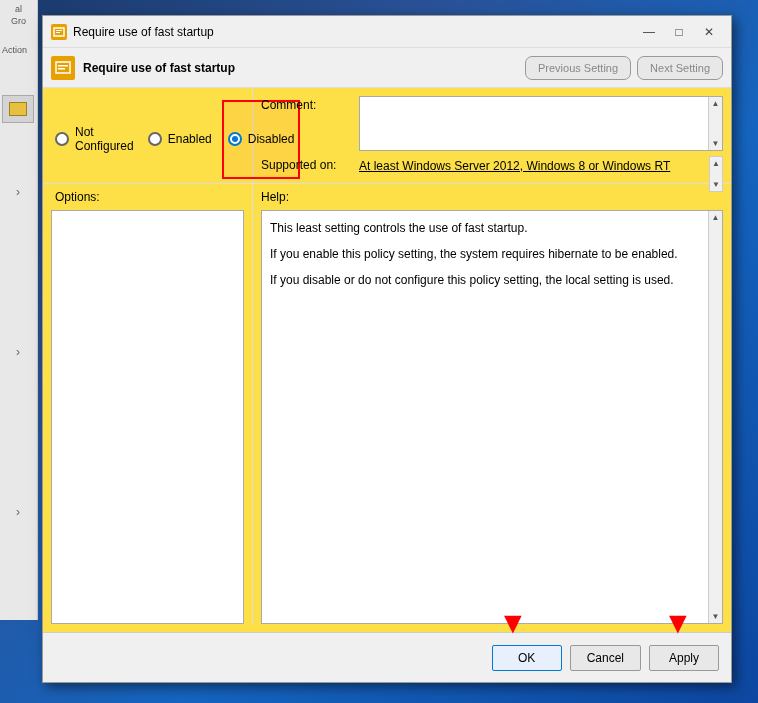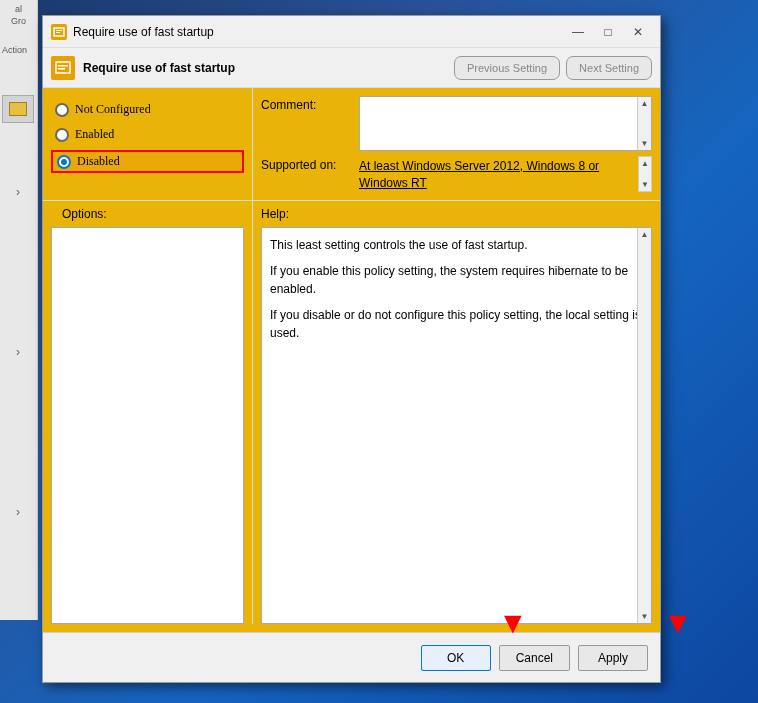--- a/index.html
+++ b/index.html
@@ -19,23 +19,23 @@
       height: 620px;
       background: #e8e8e8;
       border-right: 1px solid #ccc;
     }
 
     
     .dialog {
       position: absolute;
       left: 42px;
       top: 15px;
-      width: 619px;
+      width: 690px;
       height: 668px;
-      background: #eab308;
+      background: #fde047;
       border: 1px solid #999;
       box-shadow: 4px 4px 12px rgba(0,0,0,0.5);
       display: flex;
       flex-direction: column;
     }
 
     
     .titlebar {
       height: 32px;
       background: #f0f0f0;
@@ -222,23 +222,22 @@
       flex-direction: column;
       justify-content: space-between;
       align-items: center;
       padding: 2px 0;
     }
 
     
     .radio-area {
       padding: 12px 8px 4px 8px;
       display: flex;
-      flex-direction: column;
+      flex-direction: row;
       gap: 6px;
-      font-family: Liberation Serif, serif;
     }
     .options-inner-box {
       width: 100%;
       height: 100%;
       border: 1px solid #aaa;
       background: white;
     }
     .help-inner-box {
       flex: 1;
       border: 1px solid #aaa;
@@ -381,21 +380,21 @@
             <div class="sup-scroll" style="position:absolute; right:0; top:0; height:36px;">
               <span style="font-size:8px; color:#555;">▲</span>
               <span style="font-size:8px; color:#555;">▼</span>
             </div>
           </div>
         </div>
       </div>
     </div>
 
     <div style="display:flex; flex-direction:row;">
-      <div style="width:210px; flex-shrink:0; padding:6px 19px; font-size:12px; color:#000; border-right:1px solid #ddd;">Options:</div>
+      <div style="width:210px; flex-shrink:0; padding:6px 12px; font-size:12px; color:#000; border-right:1px solid #ddd;">Options:</div>
       <div style="padding:6px 8px; font-size:12px; color:#000;">Help:</div>
     </div>
 
     <div style="flex:1; display:flex; flex-direction:row; overflow:hidden; padding-bottom:8px;">
 
       <div style="width:210px; flex-shrink:0; border-right:1px solid #ddd; padding:0 8px 0 8px;">
         <div class="options-inner-box" style="height:100%;"></div>
       </div>
 
       <div style="flex:1; padding:0 8px 0 8px; display:flex; flex-direction:column;">

